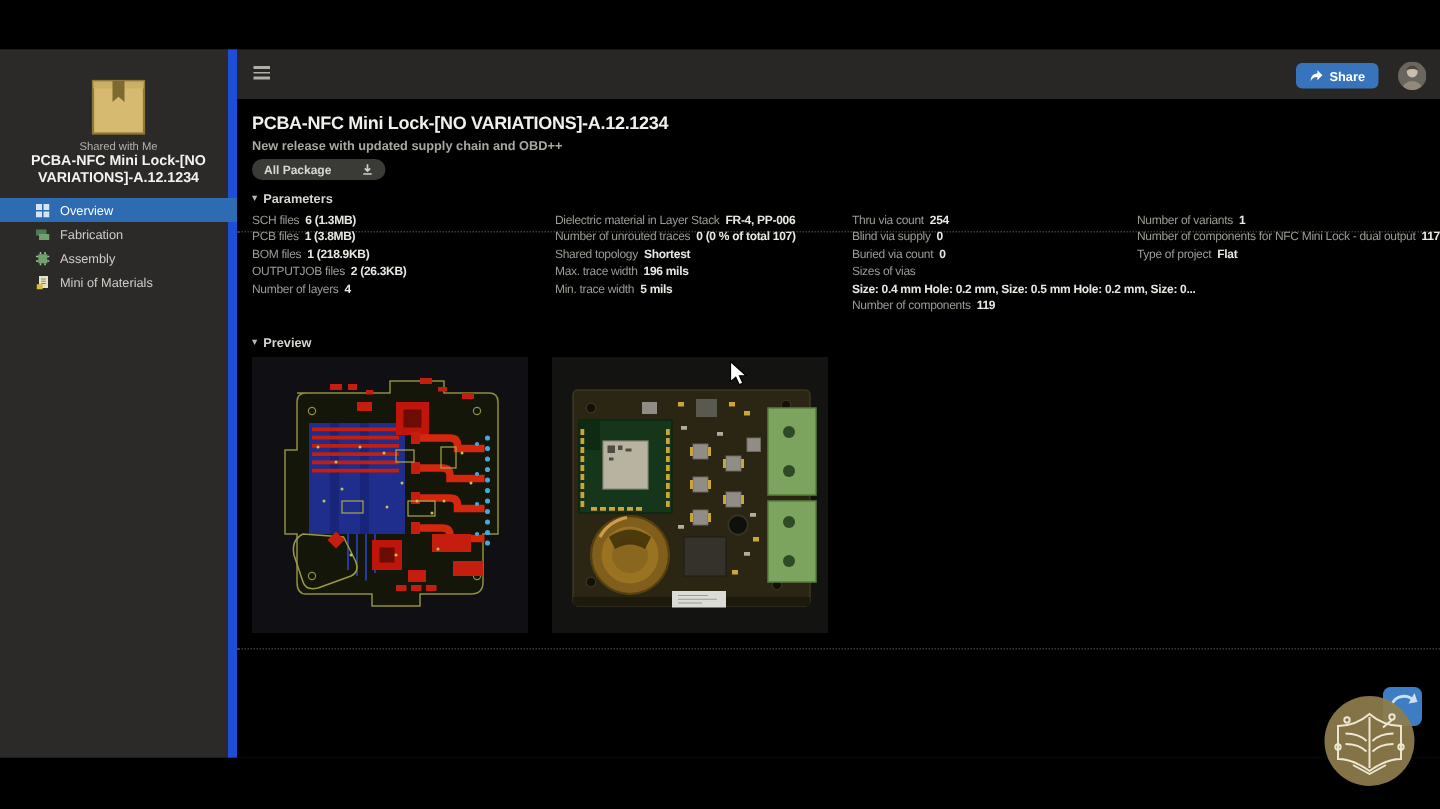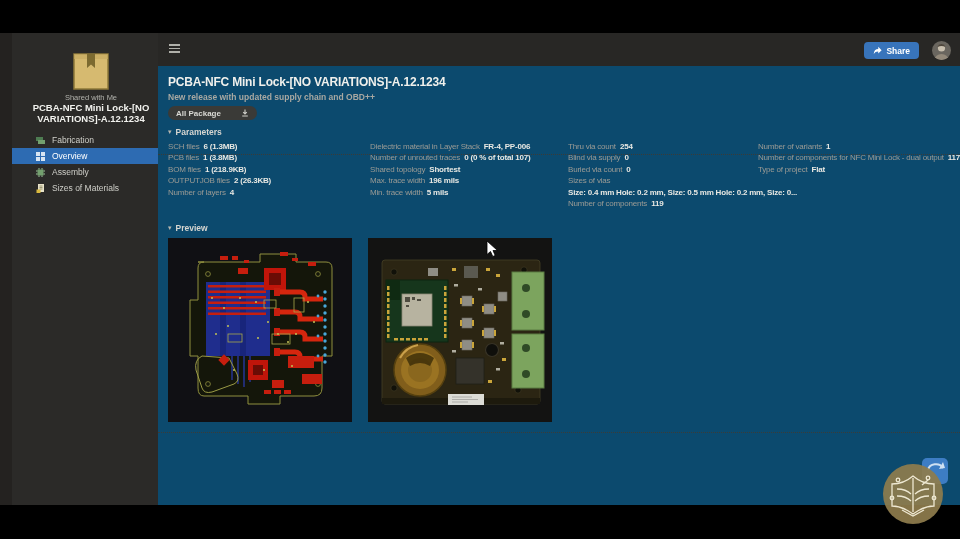--- a/index.html
+++ b/index.html
@@ -5,31 +5,31 @@
   * { margin:0; padding:0; box-sizing:border-box; }
   html,body { width:960px; height:539px; overflow:hidden; background:#000;
     font-family:"Liberation Sans","DejaVu Sans",sans-serif; }
   .letterbox { position:absolute; left:0; width:960px; background:#000; }
   .lb-top { top:0; height:33px; }
   .lb-bottom { top:505px; height:34px; }
 
   .app { position:absolute; top:33px; left:0; width:960px; height:472px; background:#242220; }
 
   
-  .sidebar { position:absolute; top:0; left:0; width:158px; height:472px; background:#2b2a28; border-right:6px solid #1d4ed8;margin-left:12px; }
+  .sidebar { position:absolute; top:0; left:0; width:158px; height:472px; background:#2b2a28; border-right:6px solid #1d4ed8; }
   .pkg-icon { position:absolute; top:17px; left:59px; }
   .shared-label { position:absolute; top:60px; width:158px; text-align:center; font-size:7.5px; color:#b2b2ac; }
   .proj-title { position:absolute; top:69px; left:3px; width:152px; text-align:center; font-size:9.5px; font-weight:bold; color:#f2f2ee; line-height:11px; overflow-wrap:anywhere; }
   .nav { position:absolute; top:99px; left:0; width:158px; }
   .nav-item { height:16px; display:flex; align-items:center; padding-left:24px; gap:7px; font-size:8.5px; color:#cfcfc9; cursor:default; }
   .nav-item.active { background:#2d6bb2; color:#ffffff; }
   .nav-item svg { flex:0 0 auto; }
 
   
-  .main { position:absolute; top:0; left:158px; width:802px; height:472px; background:#0c4a6e; }
+  .main { position:absolute; top:0; left:158px; width:802px; height:472px; background:#000000; }
   .toolbar { position:absolute; top:0; left:0; width:802px; height:33px; background:#282725; }
   .hamburger { position:absolute; top:11px; left:11px; width:11px; }
   .hamburger div { height:1.5px; background:#b0b0aa; margin-bottom:2.2px; }
   .share-btn { position:absolute; top:9px; right:41px; height:17px; background:#3874bb; border-radius:4px; display:flex; align-items:center; gap:4px; padding:0 9px; font-size:8.5px; font-weight:bold; color:#fff; cursor:pointer; }
   .avatar { position:absolute; top:8px; right:9px; width:19px; height:19px; border-radius:50%; overflow:hidden; cursor:pointer; }
 
   .title-block { position:absolute; top:33px; left:0; width:802px; height:89px; border-bottom:1px dotted #3b3b37; }
   .page-title { position:absolute; top:9px; left:10px; font-size:12px; font-weight:bold; color:#f0f0ec; letter-spacing:-0.2px; }
   .page-subtitle { position:absolute; top:26px; left:10px; font-size:8.5px; color:#a8a8a2;font-weight:bold; }
   .pkg-btn { position:absolute; top:40px; left:10px; height:14px; background:#3a3a37; border-radius:8px; display:flex; align-items:center; gap:20px; padding:0 8px; font-size:8px; font-weight:bold; color:#d8d8d3; cursor:pointer; }
@@ -64,50 +64,50 @@
   <div class="sidebar">
     <svg class="pkg-icon" width="40" height="44" viewBox="0 0 40 44">
       <rect x="3" y="4" width="34" height="35" fill="#d6ba70" stroke="#8d7838" stroke-width="1.5"></rect>
       <rect x="3" y="4" width="34" height="5" fill="#c8ac62" opacity="0.7"></rect>
       <path d="M16 4 h8 v14 l-4 -3.5 l-4 3.5 z" fill="#7c6a30"></path>
     </svg>
     <div class="shared-label">Shared with Me</div>
     <div class="proj-title">PCBA-NFC Mini Lock-[NO VARIATIONS]-A.12.1234</div>
 
     <div class="nav">
-      <div class="nav-item">
-        <svg width="9" height="9" viewBox="0 0 9 9">
-          <rect x="0" y="1" width="7" height="4" fill="#4e7c52"></rect>
-          <rect x="2" y="4" width="7" height="4" fill="#73a06e"></rect>
-        </svg>
-        <span>Fabrication</span>
-      </div>
       <div class="nav-item active">
         <svg width="9" height="9" viewBox="0 0 9 9">
           <rect x="0" y="0" width="4" height="4" fill="#d7e4f2"></rect>
             <rect x="5" y="0" width="4" height="4" fill="#d7e4f2"></rect>
           <rect x="0" y="5" width="4" height="4" fill="#d7e4f2"></rect>
             <rect x="5" y="5" width="4" height="4" fill="#d7e4f2"></rect>
         </svg>
         <span>Overview</span>
       </div>
       <div class="nav-item">
         <svg width="9" height="9" viewBox="0 0 9 9">
+          <rect x="0" y="1" width="7" height="4" fill="#4e7c52"></rect>
+          <rect x="2" y="4" width="7" height="4" fill="#73a06e"></rect>
+        </svg>
+        <span>Fabrication</span>
+      </div>
+      <div class="nav-item">
+        <svg width="9" height="9" viewBox="0 0 9 9">
           <rect x="1.5" y="1.5" width="6" height="6" fill="#73a06e"></rect>
           <path d="M3 0 v1.5 M6 0 v1.5 M3 7.5 v1.5 M6 7.5 v1.5 M0 3 h1.5 M0 6 h1.5 M7.5 3 h1.5 M7.5 6 h1.5" stroke="#9fc49b" stroke-width="1"></path>
         </svg>
         <span>Assembly</span>
       </div>
       <div class="nav-item">
         <svg width="9" height="9" viewBox="0 0 9 9">
           <rect x="2" y="0" width="6" height="8" fill="#e7e2c8"></rect>
           <path d="M3.5 2 h3 M3.5 3.5 h3 M3.5 5 h3" stroke="#8a8560" stroke-width="0.8"></path>
           <rect x="0.5" y="5.5" width="4" height="3.5" fill="#d9b93f"></rect>
         </svg>
-        <span>Sizes of Materials</span>
+        <span>Mini of Materials</span>
       </div>
     </div>
   </div>
 
   <div class="main">
 
     <div class="toolbar">
       <div class="hamburger">
           <div></div>
           <div></div>

